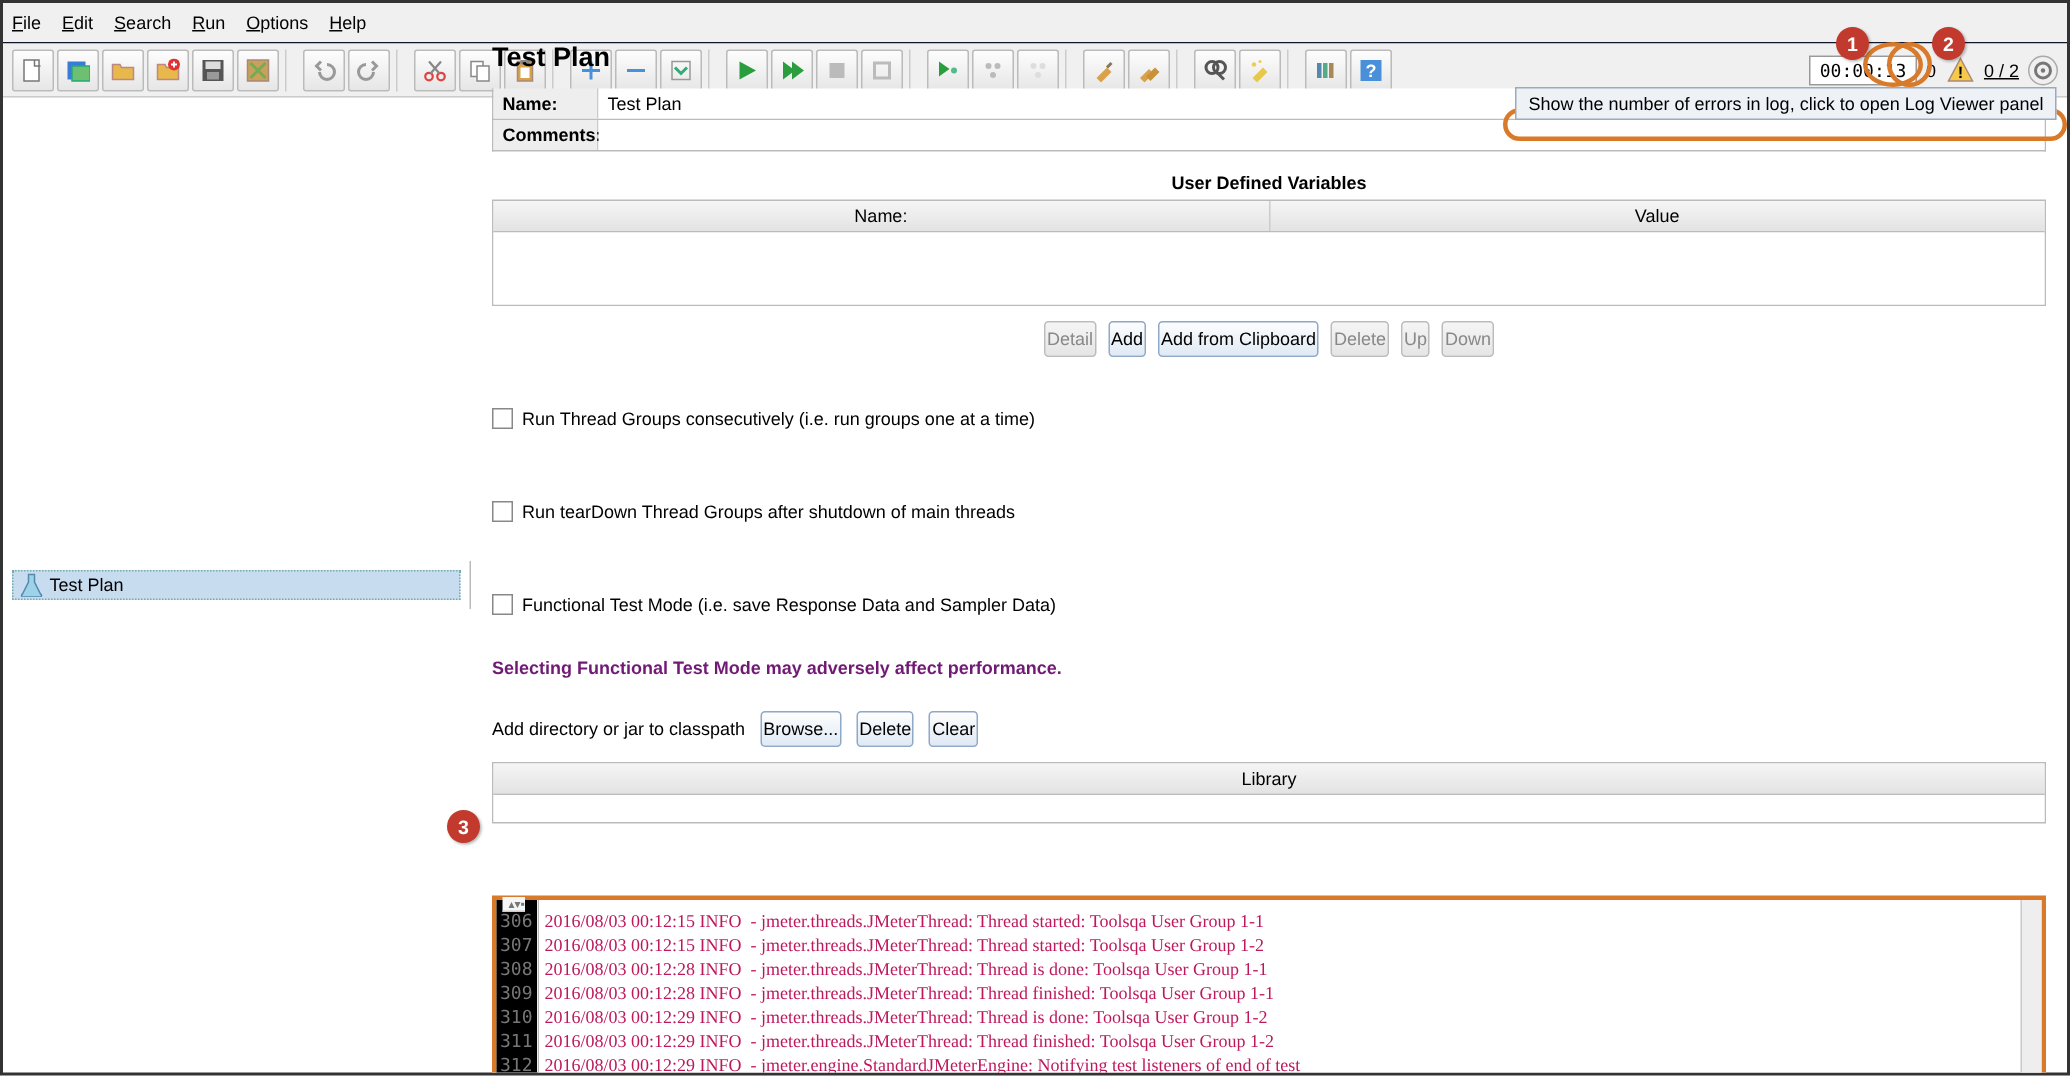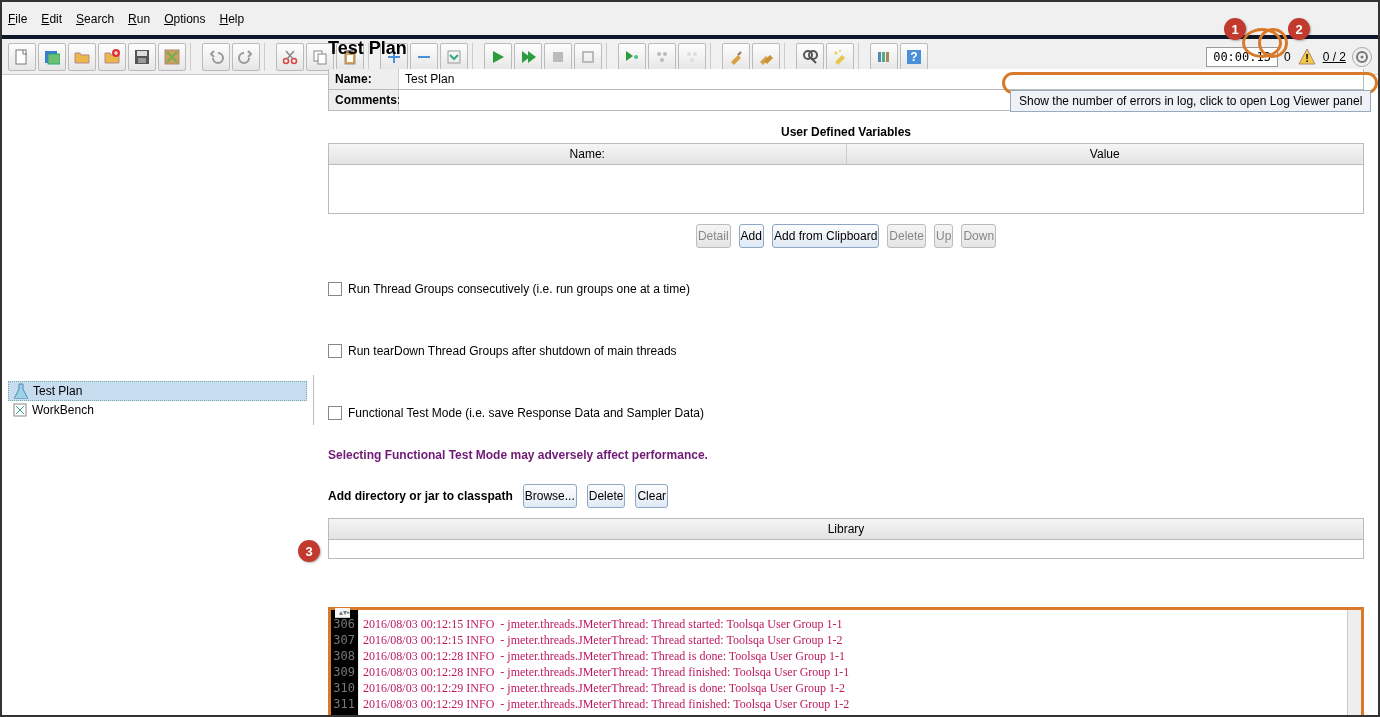--- a/index.html
+++ b/index.html
@@ -8,22 +8,22 @@
   font-size: 12px;
   background: #fff;
   width: 1380px;
   height: 717px;
   position: relative;
   border: 2px solid #333;
 }
 .menubar {
   display: flex;
   background: #f0f0f0;
-  border-bottom: 4px solid #0f172a;
-  height: 37px;
+  border-bottom: 1px solid #0f172a;
+  height: 27px;
   align-items: center;
   padding: 0 6px;
   gap: 14px;
 }
 .menubar span { cursor: pointer; }
 .menubar span u { text-decoration: underline; }
 .toolbar {
   display: flex;
   align-items: center;
   background: #f0f0f0;
@@ -108,21 +108,21 @@
   padding:4px 1px;
   border-radius:3px;
   cursor:pointer;
   font-size:12px;
 }
 .btn.disabled { color:#888; background:linear-gradient(#f5f5f5,#e5e5e5); border-color:#bbb; cursor:default; }
 .chk-row { display:flex; align-items:center; gap:6px; margin:24px 0; }
 .chk { width:14px; height:14px; border:1px solid #888; background:#fff; }
 .note { color:#701a75; margin:4px 0 18px 0;font-weight:bold; }
 .cp-row { display:flex; align-items:center; gap:10px; margin:4px 0; }
-.cp-label { font-weight:bold; }
+.cp-label { font-weight:normal; }
 .lib-table { border:1px solid #bbb; margin-top:6px; }
 .lib-head { text-align:center; background:linear-gradient(#f5f5f5,#e3e3e3); border-bottom:1px solid #bbb; padding:3px; }
 .lib-body { height:18px; background:#fff; }
 .log-panel {
   margin-top: auto;
   border:3px solid #d87a2a;
   background:#fff;
   display:flex;
   height:168px;
   position:relative;
@@ -374,27 +374,20 @@
 </div>
 
 <div class="main">
 
   <div class="tree">
     <div class="tree-row sel">
       <svg class="ticon">
           <path d="M6 1h4v5l4 8a1 1 0 0 1-1 2H3a1 1 0 0 1-1-2l4-8z" fill="#9cd3e8" stroke="#58a"></path>
         </svg>
       <span>Test Plan</span>
-    </div>
-    <div class="tree-row">
-      <svg class="ticon">
-          <rect x="2" y="2" width="12" height="12" fill="#fff" stroke="#888"></rect>
-          <path d="M4 4l8 8M12 4l-8 8" stroke="#3a7"></path>
-        </svg>
-      <span>WorkBench</span>
     </div>
   </div>
 
   <div class="content">
     <div class="pane-title">Test Plan</div>
 
     <div class="field-row">
       <div class="field-label">Name:</div>
       <input class="field-input" value="Test Plan" style="">
     </div>
@@ -477,13 +470,13 @@
     </div>
   </div>
 </div>
 
 <div class="callout" style="top:16px; left:1222px;">1</div>
 <div class="callout" style="top:16px; left:1286px;">2</div>
 <div class="callout" style="top:538px; left:296px;">3</div>
 <div class="hl-ellipse" style="top:26px; left:1240px; width:40px; height:30px;"></div>
 <div class="hl-ellipse" style="top:26px; left:1256px; width:30px; height:30px;"></div>
 <div class="hl-ellipse" style="top:70px; left:1000px; width:376px; height:22px; border-radius:12px;"></div>
-<div class="tooltip-box" style="top:88px; left:1008px;">Show the number of errors in log, click to open Log Viewer panel</div>
+<div class="tooltip-box" style="top:56px; left:1008px;">Show the number of errors in log, click to open Log Viewer panel</div>
 
 </body></html>

